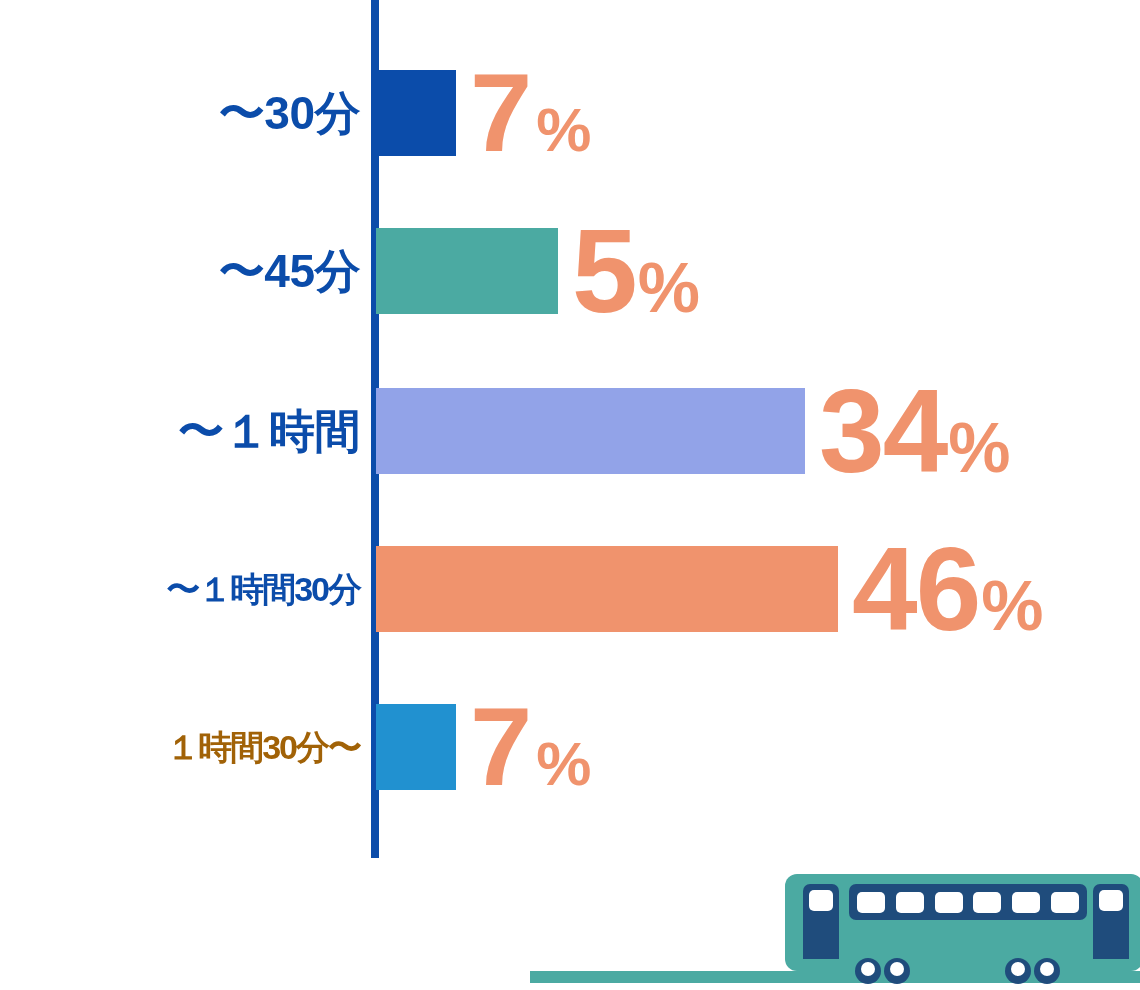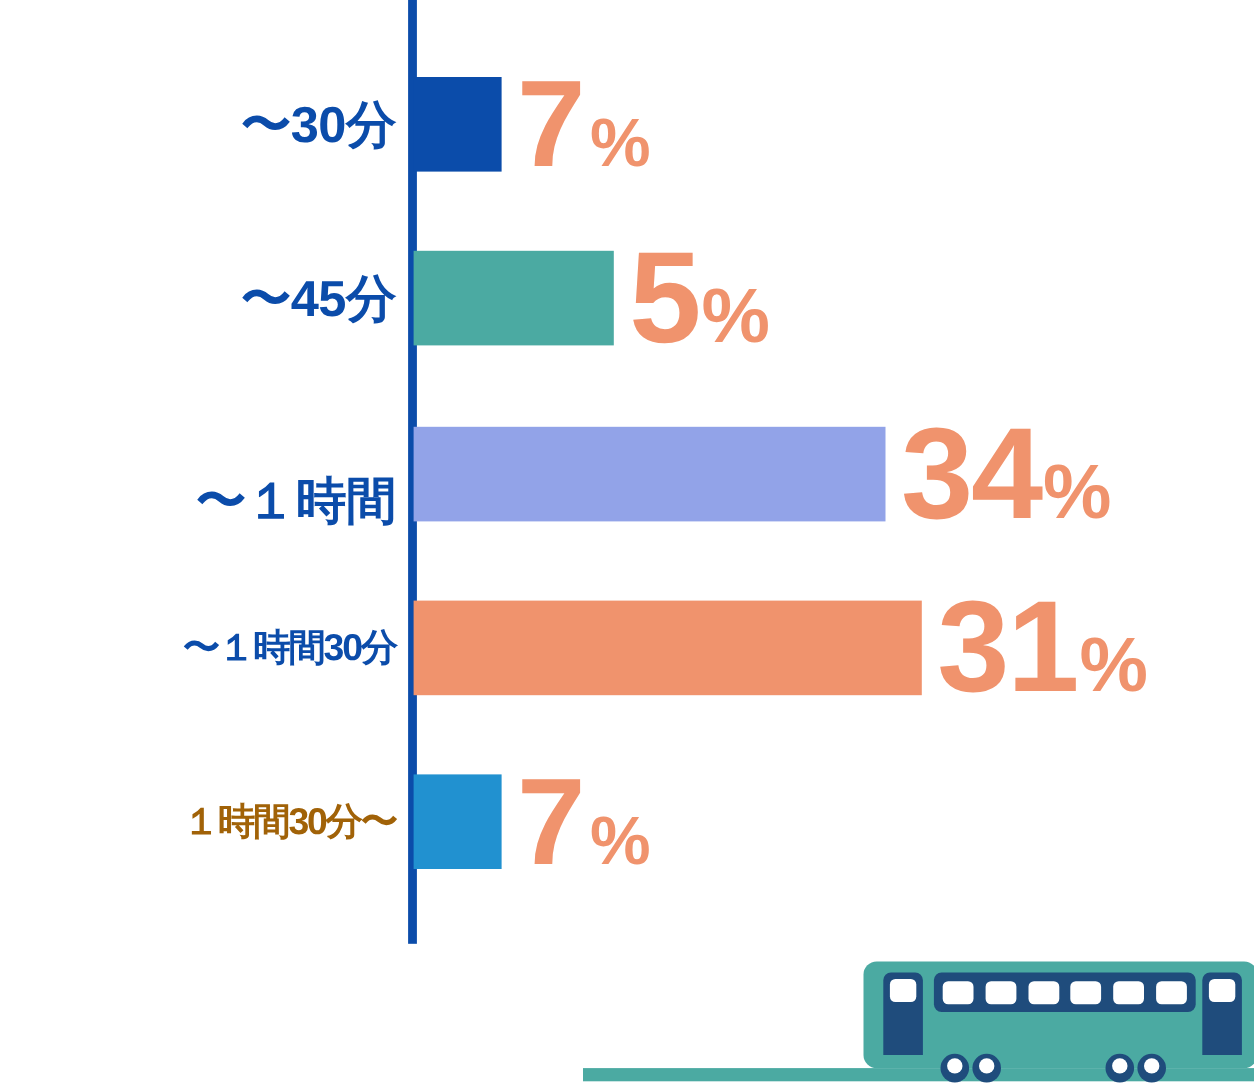--- a/index.html
+++ b/index.html
@@ -224,33 +224,33 @@
     <div class="row row-2">
       <div class="cat-label" style="color: rgb(11, 76, 170);">〜45分</div>
       <div class="bar" style="width: 182px; background: rgb(75, 170, 162);"></div>
       <div class="value big" style="left: 572px; color: rgb(240, 147, 109);">
         <span class="num">5</span>
         <span class="pct">%</span>
       </div>
     </div>
 
     <div class="row row-3">
-      <div class="cat-label" style="color: rgb(11, 76, 170); margin-top: 24px;">〜１時間</div>
+      <div class="cat-label" style="color: rgb(11, 76, 170);">〜１時間</div>
       <div class="bar" style="width: 429px; background: rgb(146, 163, 232);"></div>
       <div class="value big" style="left: 819px; color: rgb(240, 147, 109);">
         <span class="num">34</span>
         <span class="pct">%</span>
       </div>
     </div>
 
     <div class="row row-4">
       <div class="cat-label tight" style="color: rgb(11, 76, 170);">〜１時間30分</div>
       <div class="bar" style="width: 462px; background: rgb(240, 147, 109);"></div>
       <div class="value big" style="left: 852px; color: rgb(240, 147, 109);">
-        <span class="num">31</span>
+        <span class="num">46</span>
         <span class="pct">%</span>
       </div>
     </div>
 
     <div class="row row-5">
       <div class="cat-label tight" style="color: #a16207;">１時間30分〜</div>
       <div class="bar" style="width: 80px; background: rgb(33, 145, 208);"></div>
       <div class="value" style="left: 470px; color: rgb(240, 147, 109);">
         <span class="num">7</span>
         <span class="pct">%</span>

